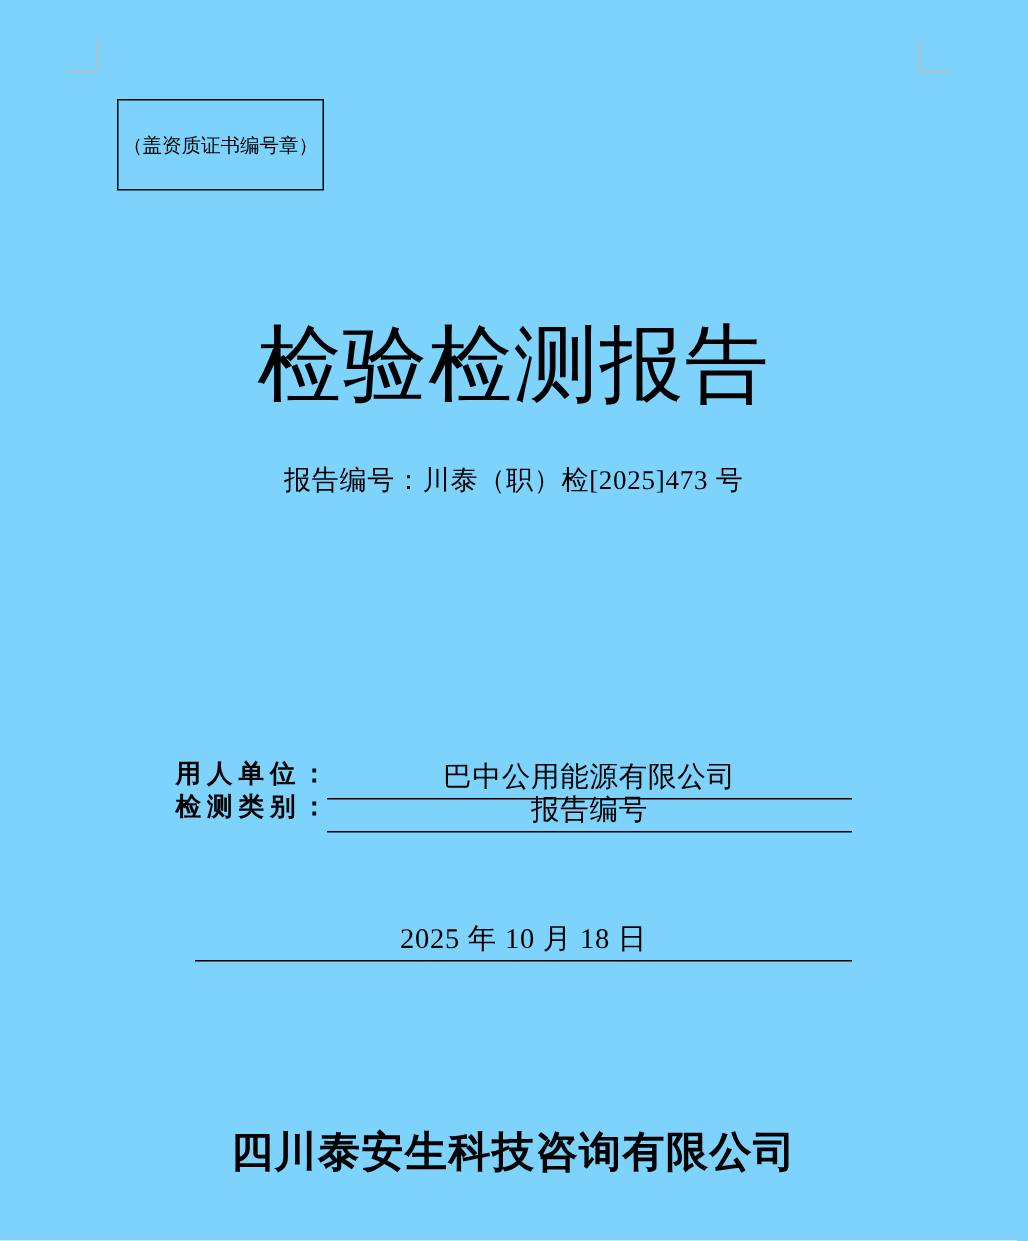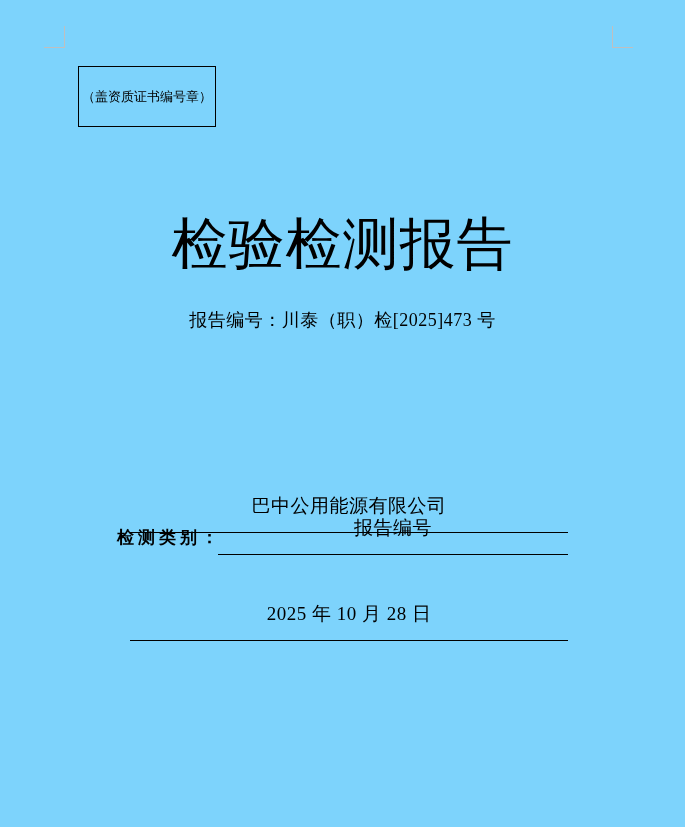--- a/index.html
+++ b/index.html
@@ -102,21 +102,21 @@
     line-height: 22px;
     padding-bottom: 6px;
     white-space: nowrap;
     font-family: "Liberation Serif", "DejaVu Serif", serif;
   }
   .field-value-wrap {
     flex: 1;
     margin-left: 13px;
     border-bottom: 1px solid #000000;
     text-align: center;
-    padding-bottom: 15px;
+    padding-bottom: 2px;
   }
   .field-value {
     font-size: 19px;
     line-height: 22px;
     letter-spacing: 0.5px;
     white-space: nowrap;
     font-family: "Liberation Sans", "DejaVu Sans", sans-serif;
   }
   .field-row.r3 .field-value {
     font-family: "Liberation Serif", "DejaVu Serif", serif;
@@ -146,32 +146,34 @@
 
   <div class="stamp-box">
     <span>（盖资质证书编号章）</span>
   </div>
 
   <h1 class="title">检验检测报告</h1>
 
   <div class="report-number">报告编号：川泰（职）检[2025]473 号</div>
 
   <div class="field-row r1">
+    <span class="field-label">用人单位：</span>
     <span class="field-value-wrap">
       <span class="field-value">巴中公用能源有限公司</span>
     </span>
   </div>
 
   <div class="field-row r2">
     <span class="field-label">检测类别：</span>
     <span class="field-value-wrap">
       <span class="field-value">报告编号</span>
     </span>
   </div>
 
   <div class="field-row r3">
     <span class="field-value-wrap">
-      <span class="field-value">2025 年 10 月 28 日</span>
+      <span class="field-value">2025 年 10 月 18 日</span>
     </span>
   </div>
 
+  <div class="company">四川泰安生科技咨询有限公司</div>
 
 </div>
 
 </body></html>

